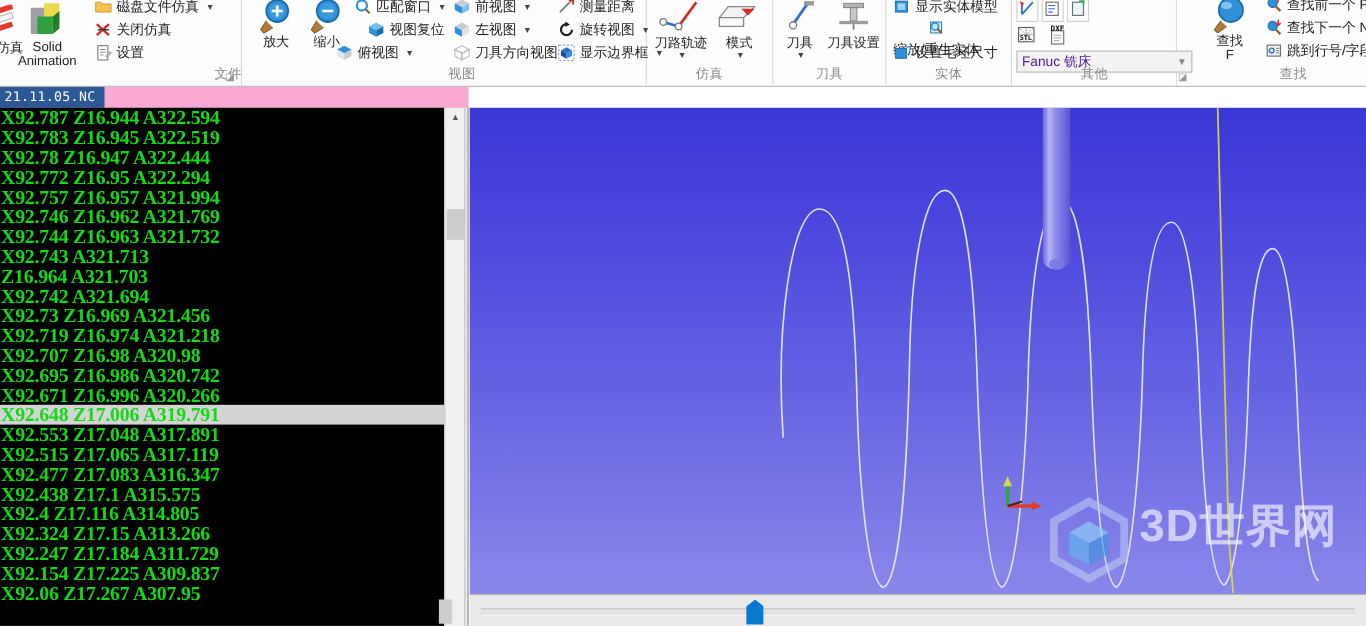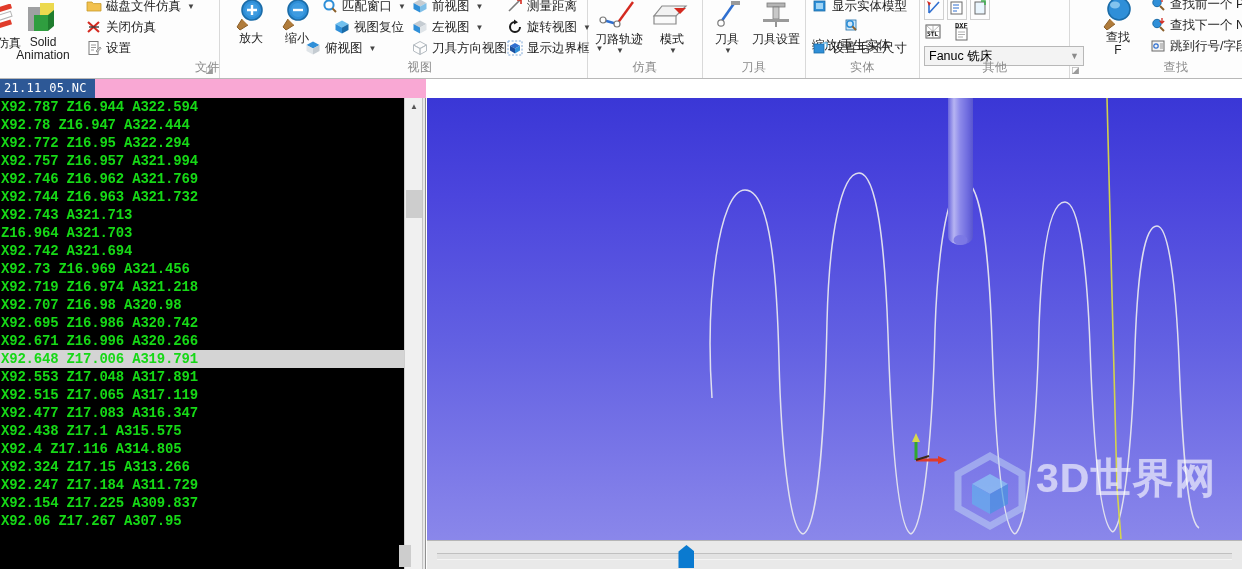--- a/index.html
+++ b/index.html
@@ -36,22 +36,22 @@
 
   
   .tabstrip{position:absolute;left:0;top:79px;width:426px;height:19px;background:#f9a8d4;
             border-bottom:1px solid #a8a8a8;}
   .tabfile{position:absolute;left:0;top:0;height:19px;line-height:19px;padding:0 8px 0 4px;
            background:#2d5896;color:#fff;font-family:"DejaVu Sans Mono","Liberation Mono",monospace;
            font-size:12px;letter-spacing:.3px;}
   .codepane{position:absolute;left:0;top:98px;width:404px;height:471px;background:#000;
             overflow:hidden;}
   .codeline{height:18px;line-height:18px;color:#16d916;
-            font-family:Liberation Mono, monospace;
-            font-size:14px;font-weight:bold;letter-spacing:-0.2px;white-space:pre;padding-left:1px;}
+            font-family:Liberation Serif, serif;
+            font-size:18px;font-weight:bold;letter-spacing:-0.2px;white-space:pre;padding-left:1px;}
   .codeline.sel{background:#d4d4d4;}
   .vscroll{position:absolute;left:404px;top:98px;width:18px;height:471px;background:#f0f0f0;
            border-left:1px solid #cfcfcf;}
   .vscroll .arrowup{position:absolute;top:0;left:0;width:18px;height:17px;
                     display:flex;align-items:center;justify-content:center;font-size:8px;color:#555;
                     background:#f0f0f0;}
   .vthumb{position:absolute;left:1px;top:92px;width:16px;height:28px;background:#cdcdcd;}
   .vthumb2{position:absolute;left:-6px;bottom:2px;width:12px;height:22px;background:#cdcdcd;}
   .paneledge{position:absolute;left:422px;top:98px;width:4px;height:471px;background:#e8e8e8;
              border-left:1px solid #c5c5c5;border-right:1px solid #909090;box-sizing:border-box;}
@@ -396,21 +396,21 @@
         <span class="ico" style="width:20px;height:20px;">
           <svg width="20" height="20" viewBox="0 0 20 20">
             <rect x="4" y="6" width="11" height="12" fill="#fff" stroke="#6a6a6a" stroke-width="1"></rect>
             <path d="M6 10h7 M6 12.5h7 M6 15h5" stroke="#9a9a9a" stroke-width=".8"></path>
             <text x="3" y="6" font-size="7" font-family="monospace" fill="#111" font-weight="bold">DXF</text>
           </svg>
         </span>
       </div>
       <div style="position:absolute;left:4px;top:46px;width:160px;height:20px;background:#f3f3f3;
                   border:1px solid #b8b8b8;box-sizing:border-box;display:flex;align-items:center;padding:0 4px;">
-        <span style="font-size:12.5px;color:#000000;flex:1;">Fanuc 铣床</span>
+        <span style="font-size:12.5px;color:#4c1d95;flex:1;">Fanuc 铣床</span>
         <span class="caretdn" style="font-size:9px;color:#8a8a8a;">▼</span>
       </div>
       <div class="glabel" style="left:0;width:150px;">其他</div>
       <div class="dialoglauncher" style="right:-12px;">◪</div>
     </div>
 
     <div class="rgroup nolineR" style="left:1090px;width:152px;">
       <div class="bigbtn" style="left:0px;top:-4px;width:56px;">
         <div class="bicon">
           <svg width="36" height="34" viewBox="0 0 36 34">
@@ -459,20 +459,21 @@
       <div class="glabel" style="left:20px;width:132px;">查找</div>
     </div>
   </div>
 
   <div class="tabstrip">
     <div class="tabfile">21.11.05.NC</div>
   </div>
 
   <div class="codepane" id="codepane">
       <div class="codeline">X92.787 Z16.944 A322.594</div>
+      <div class="codeline">X92.783 Z16.945 A322.519</div>
       <div class="codeline">X92.78 Z16.947 A322.444</div>
       <div class="codeline">X92.772 Z16.95 A322.294</div>
       <div class="codeline">X92.757 Z16.957 A321.994</div>
       <div class="codeline">X92.746 Z16.962 A321.769</div>
       <div class="codeline">X92.744 Z16.963 A321.732</div>
       <div class="codeline">X92.743 A321.713</div>
       <div class="codeline">Z16.964 A321.703</div>
       <div class="codeline">X92.742 A321.694</div>
       <div class="codeline">X92.73 Z16.969 A321.456</div>
       <div class="codeline">X92.719 Z16.974 A321.218</div>

